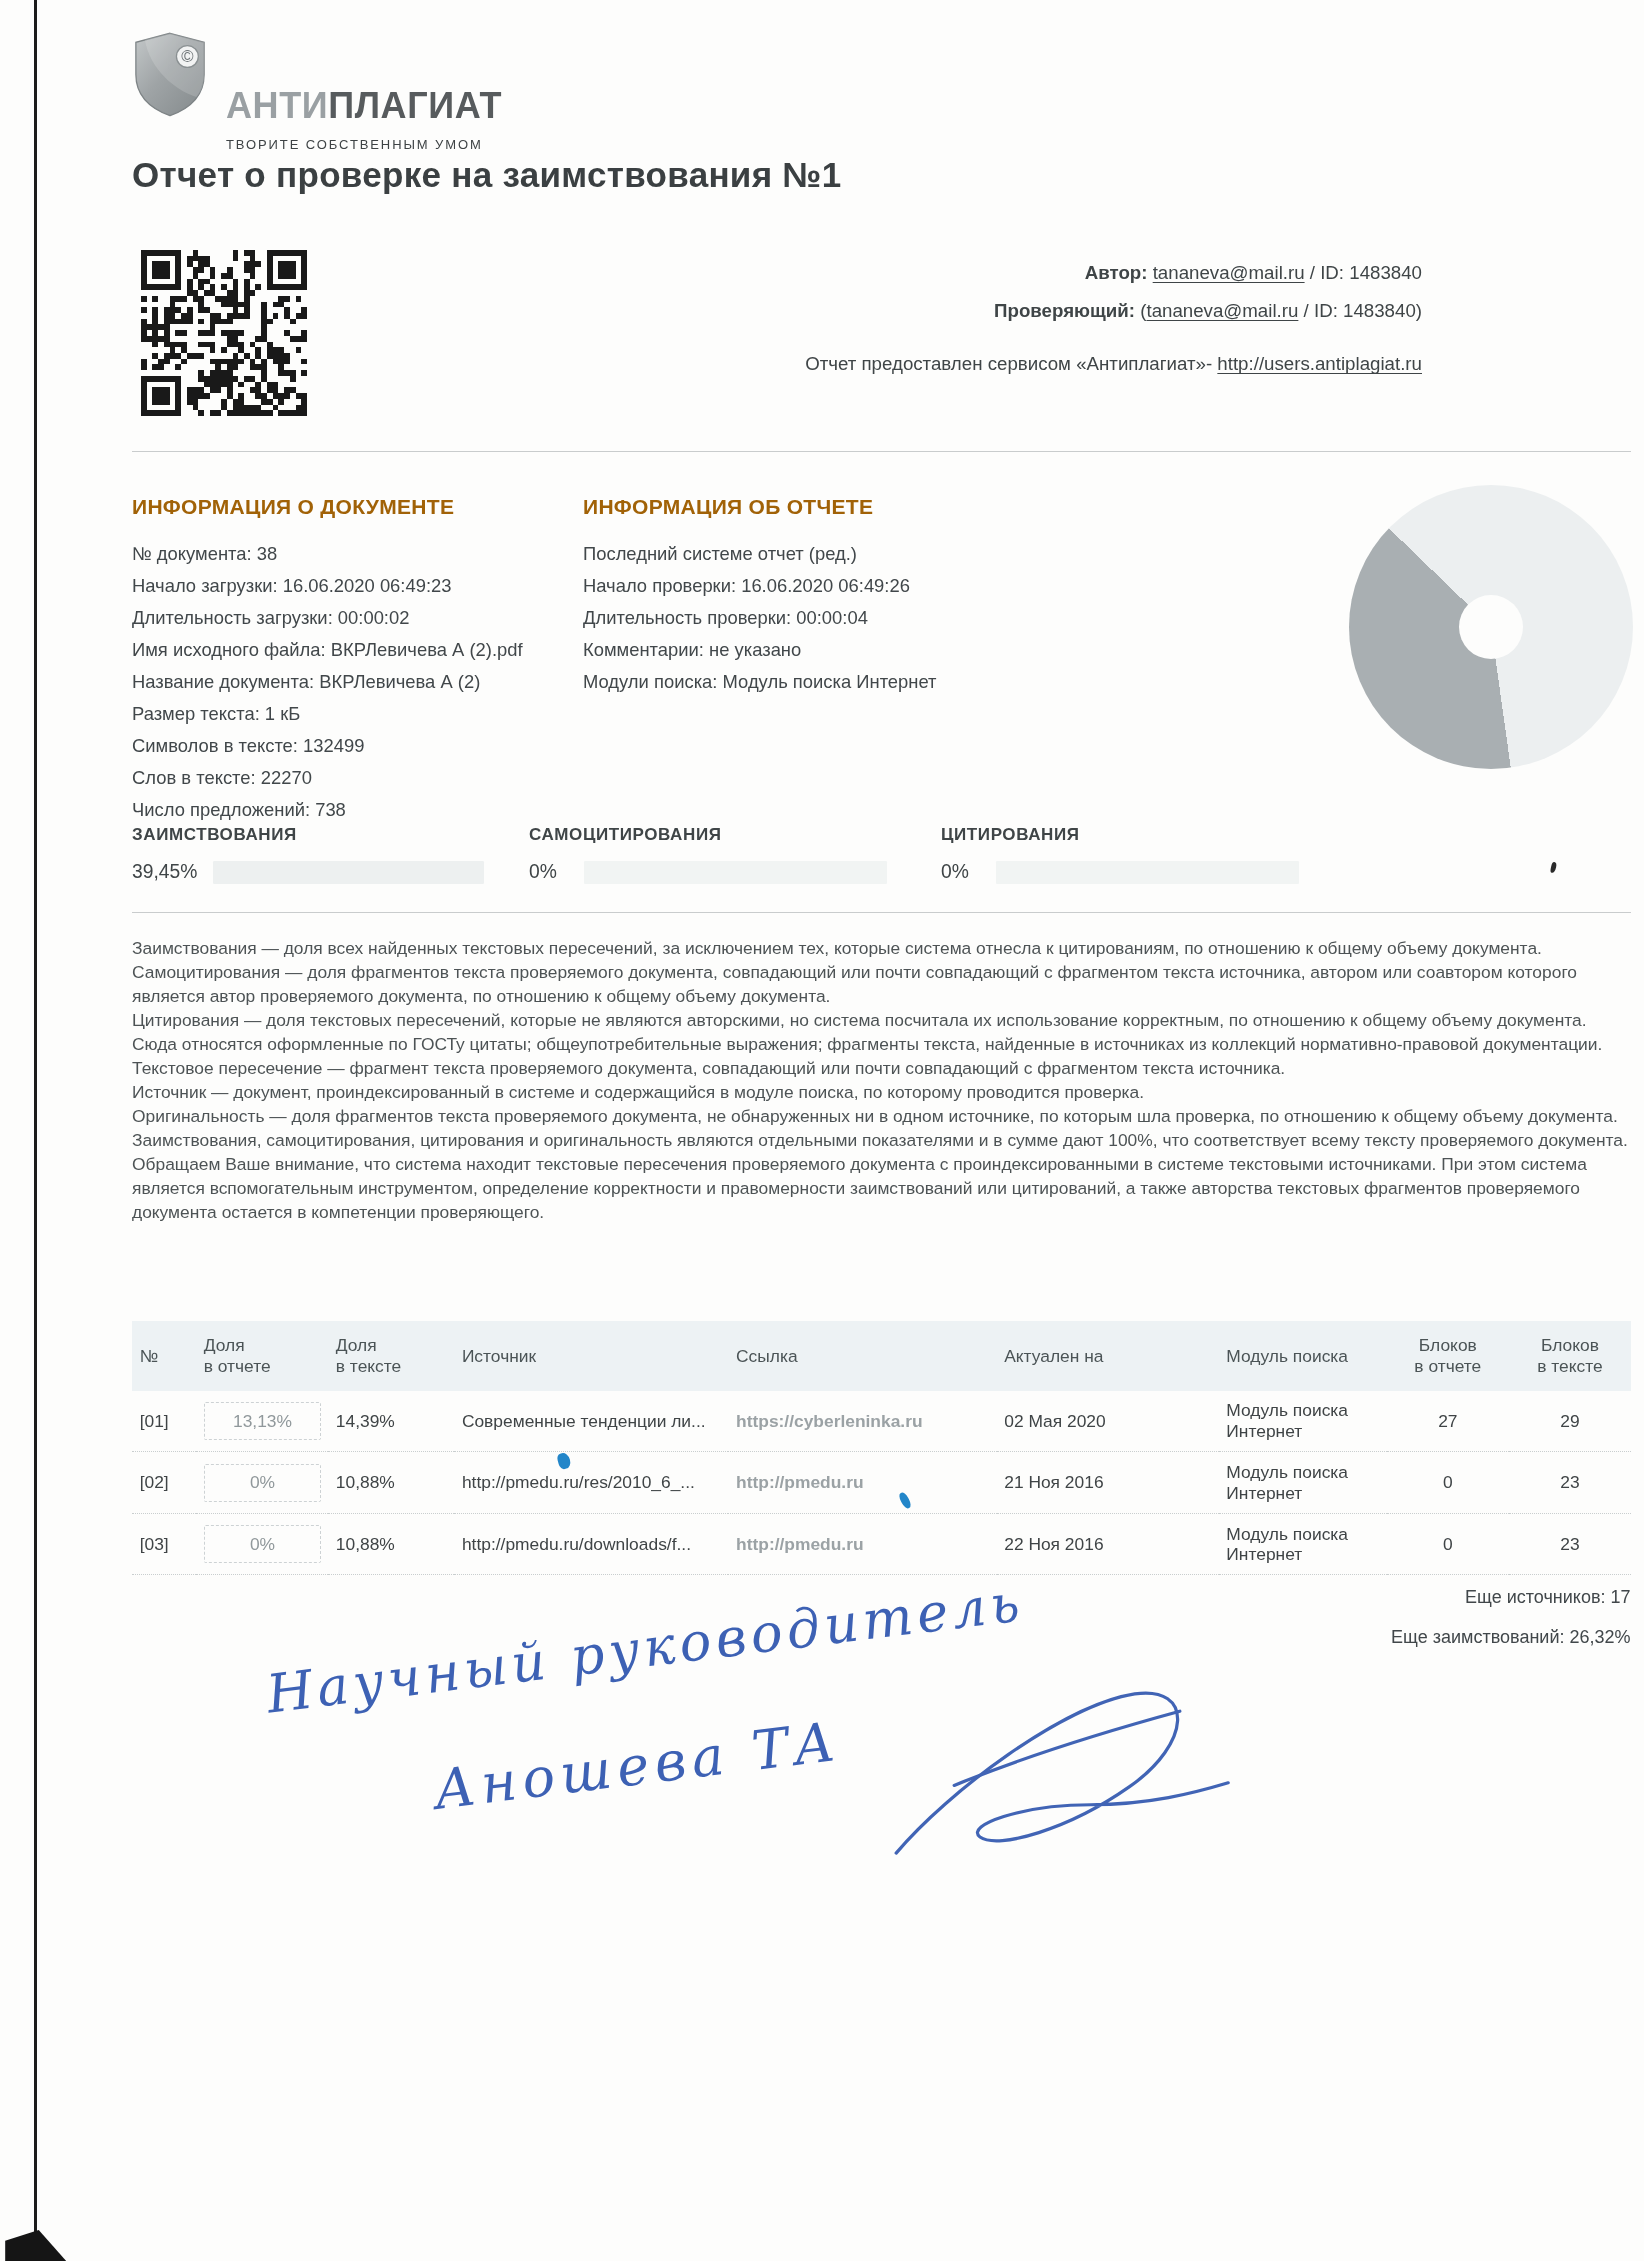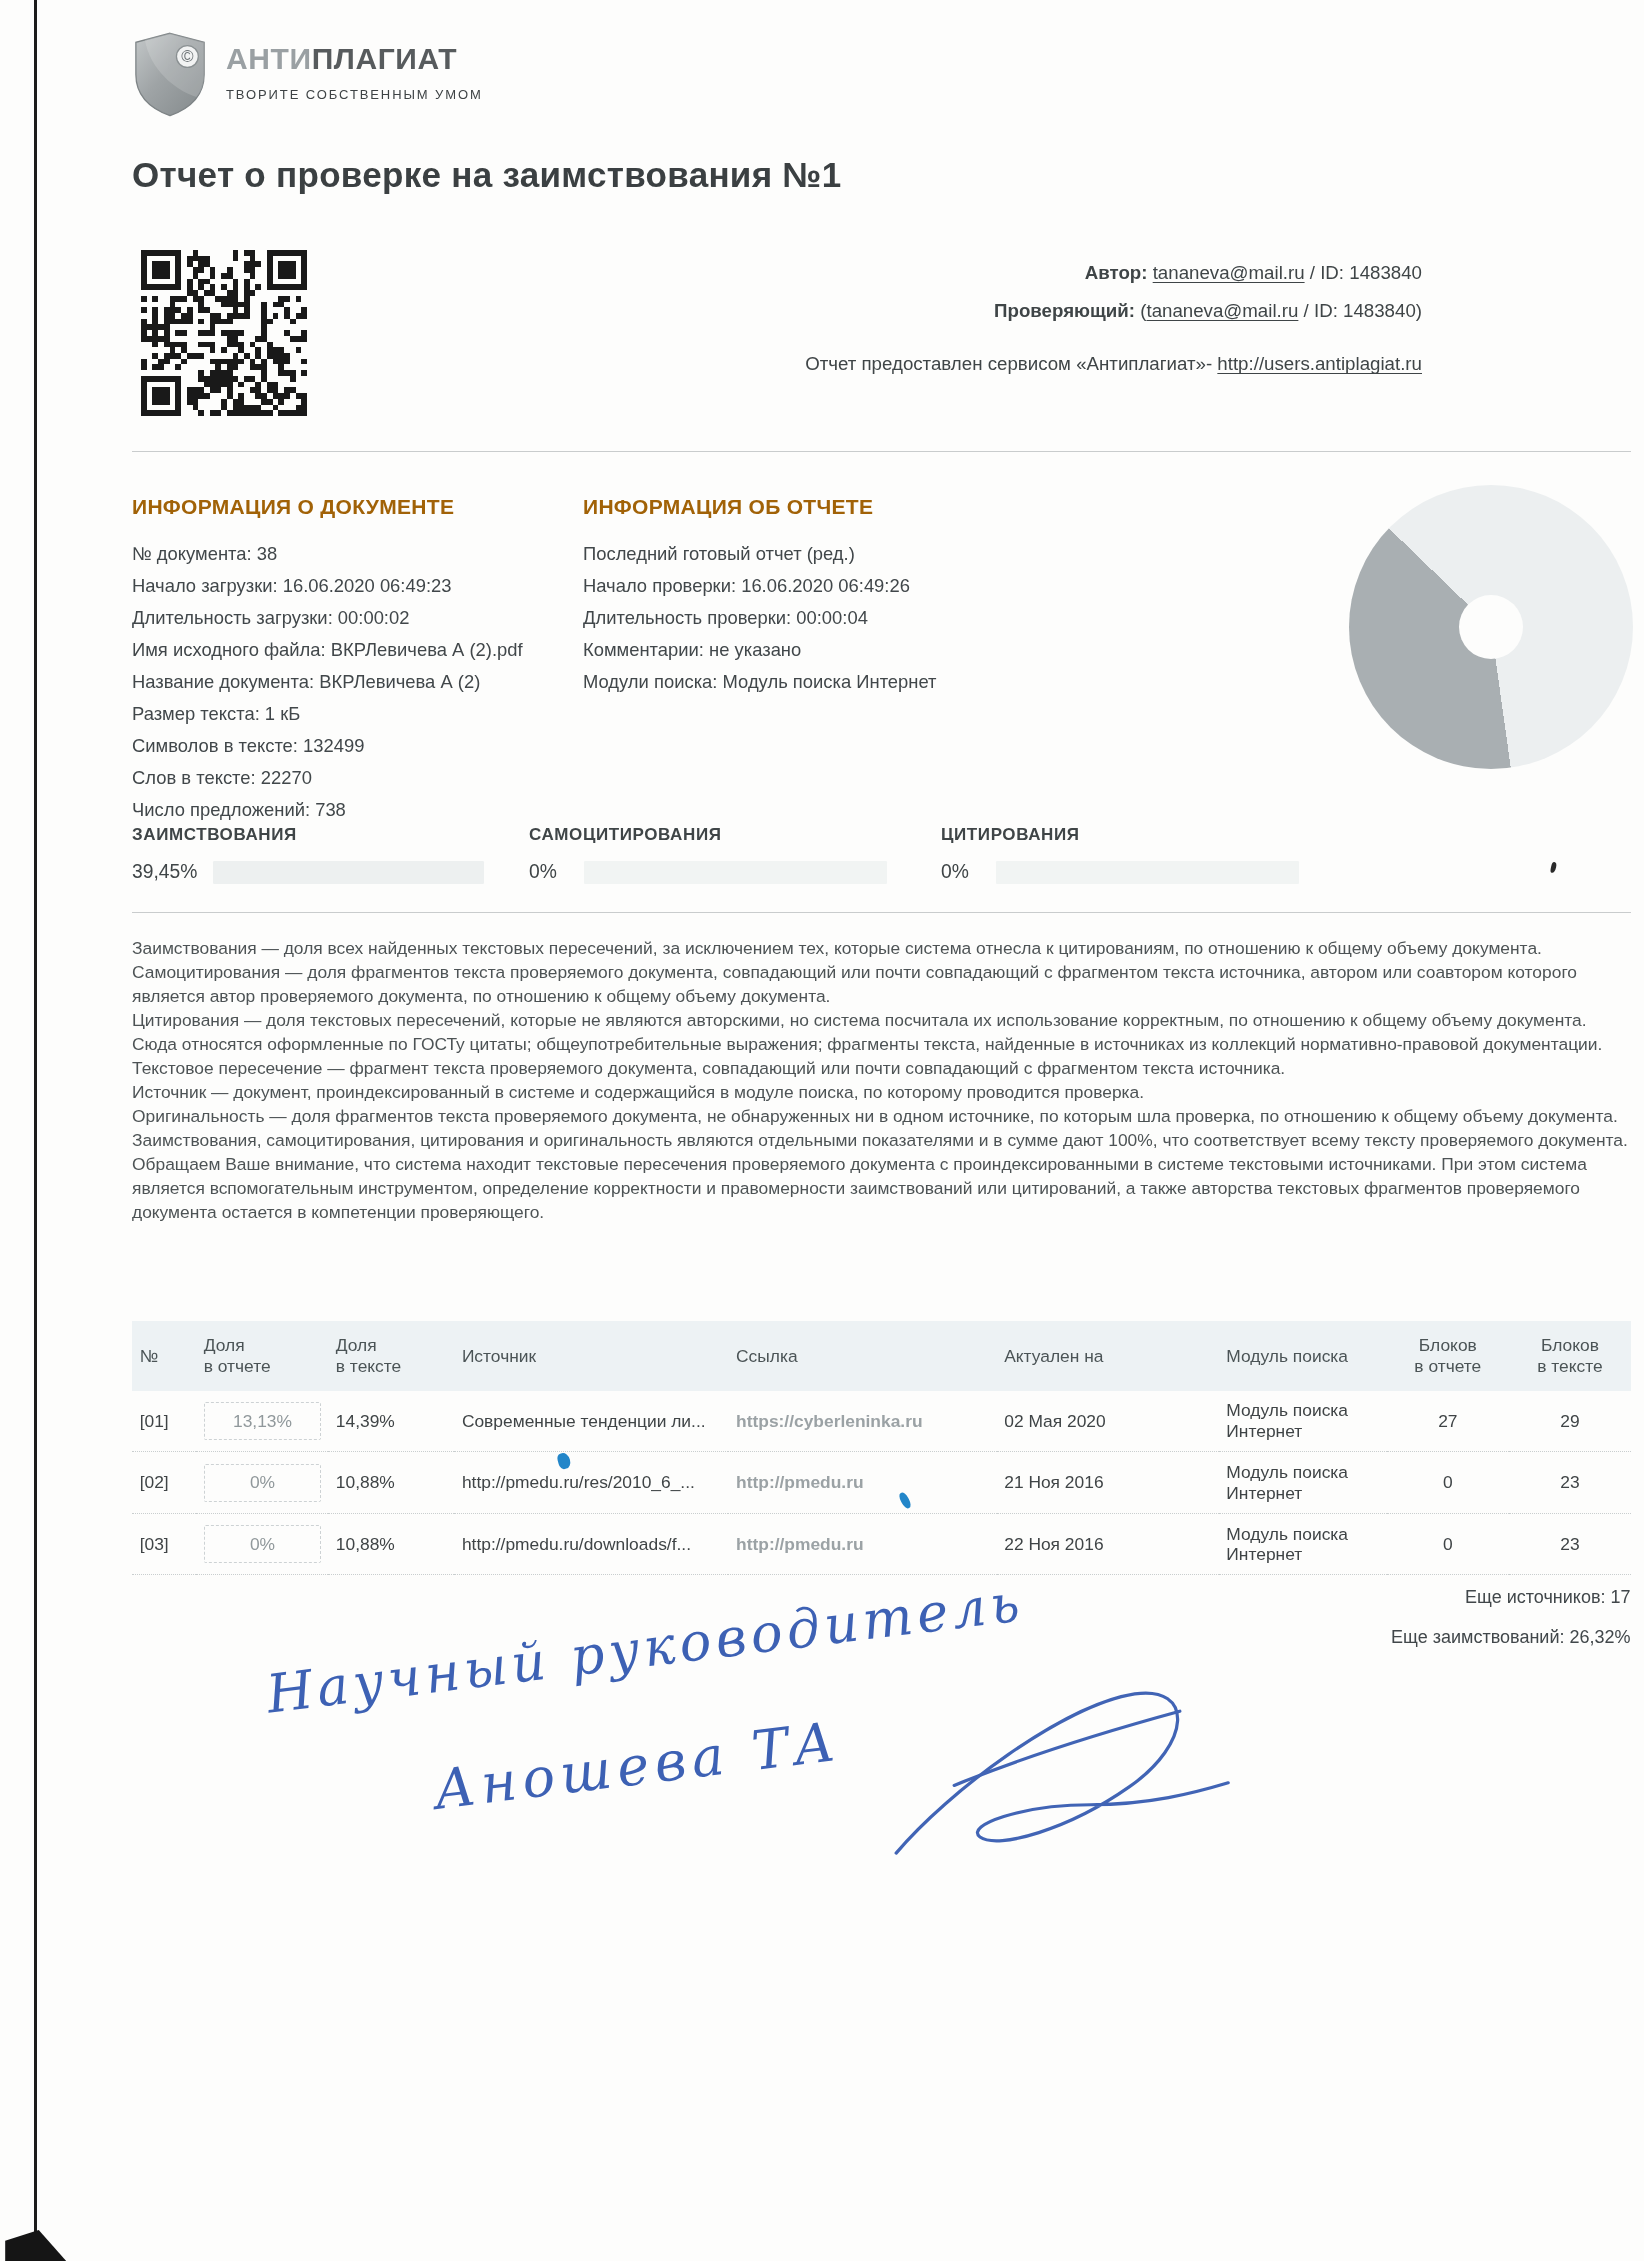--- a/index.html
+++ b/index.html
@@ -14,21 +14,21 @@
   .speck.s1{left:570px;top:1332px;width:5.2px;height:10.3px;border-radius:50%;transform:rotate(18deg);opacity:.85;}
   .speck.s2{left:558px;top:1453px;width:11.6px;height:15.5px;border-radius:40% 60% 55% 45%;transform:rotate(-15deg);}
   .speck.s3{left:901px;top:1492px;width:7.7px;height:17px;border-radius:45%;transform:rotate(-28deg);}
   .speck.s4{left:1058px;top:1381px;width:4.5px;height:7.7px;border-radius:50%;opacity:.55;transform:rotate(10deg);}
   .speck.dark{left:1551px;top:862px;width:5.2px;height:11px;background:#2a2a2a;border-radius:50% 50% 60% 40%;transform:rotate(12deg);}
 
   
   .logo{position:absolute;left:132px;top:32px;display:flex;align-items:flex-start;}
   .logo svg{display:block;}
   .brand-text{margin-left:18px;padding-top:11.6px;}
-  .brand-name{font-size:30px;font-weight:bold;letter-spacing:0.6px;line-height:1;}
+  .brand-name{font-size:36px;font-weight:bold;letter-spacing:0.6px;line-height:1;margin-top:44px;}
   .brand-name .lt{color:#9aa0a3;}
   .brand-name .dk{color:#575b5d;}
   .brand-tagline{margin-top:13px;font-size:13px;letter-spacing:1.9px;color:#3e4345;}
 
   .page-title{position:absolute;left:132px;top:155px;font-size:35px;font-weight:bold;color:#3b4042;letter-spacing:0.3px;}
 
   
   .qr{position:absolute;left:141px;top:250px;width:166px;height:166px;}
   .meta{position:absolute;left:326px;top:260px;width:1096px;font-size:18.7px;color:#3f4547;text-align:right;}
   .meta .line{margin-bottom:13px;line-height:1.35;}
@@ -556,21 +556,21 @@
     <div class="info-line">Имя исходного файла: ВКРЛевичева А (2).pdf</div>
     <div class="info-line">Название документа: ВКРЛевичева А (2)</div>
     <div class="info-line">Размер текста: 1 кБ</div>
     <div class="info-line">Символов в тексте: 132499</div>
     <div class="info-line">Слов в тексте: 22270</div>
     <div class="info-line">Число предложений: 738</div>
   </div>
 
   <div class="info rep">
     <h2>ИНФОРМАЦИЯ ОБ ОТЧЕТЕ</h2>
-    <div class="info-line">Последний готовый отчет (ред.)</div>
+    <div class="info-line">Последний системе отчет (ред.)</div>
     <div class="info-line">Начало проверки: 16.06.2020 06:49:26</div>
     <div class="info-line">Длительность проверки: 00:00:04</div>
     <div class="info-line">Комментарии: не указано</div>
     <div class="info-line">Модули поиска: Модуль поиска Интернет</div>
   </div>
 
   <div class="donut" style="background: conic-gradient(from 172deg, rgb(169, 175, 178) 0deg, rgb(169, 175, 178) 142.02deg, rgb(236, 239, 240) 142.02deg, rgb(236, 239, 240) 360deg);">
     <div class="hole"></div>
   </div>
 

